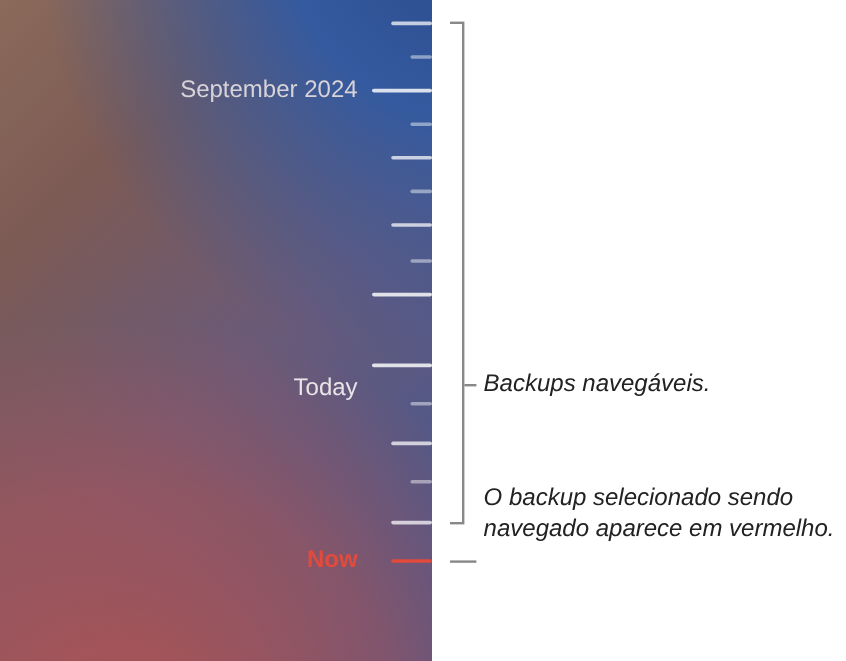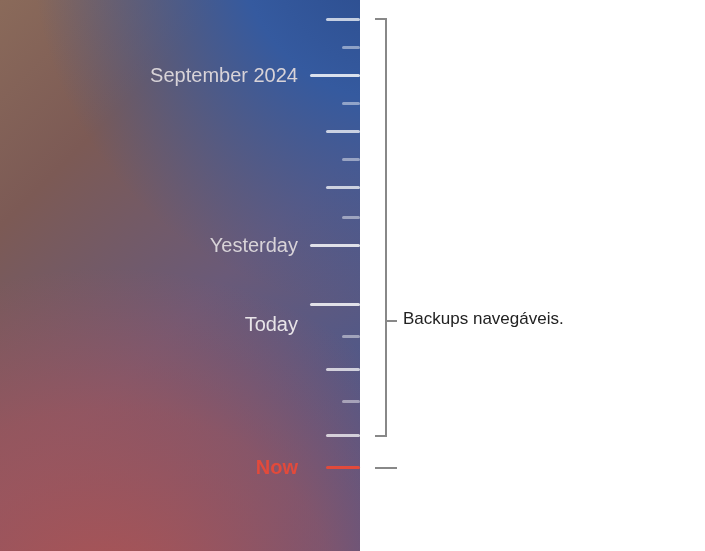--- a/index.html
+++ b/index.html
@@ -65,34 +65,34 @@
     left: 375px;
     height: 2px;
     background: #888;
     width: 22px;
   }
 
   .callout {
     position: absolute;
     left: 403px;
     right: 8px;
-    font-size: 17px;
+    font-size: 20px;
     line-height: 1.28;
     color: #222;
+    font-style: italic;
   }
 </style>
 </head>
 <body>
 
 <div class="stage">
 
   <div class="panel">
 
     <span class="tlabel" style="top:75px;">September 2024</span>
-    <span class="tlabel" style="top:245px;">Yesterday</span>
     <span class="tlabel today" style="top:304px;">Today</span>
     <span class="tlabel now" style="top:467px;">Now</span>
 
     <div class="ruler">
 
       <span class="tick medium" style="top:18px;"></span>
       <span class="tick small" style="top:46px;"></span>
       <span class="tick large" style="top:74px;"></span>
       <span class="tick small" style="top:102px;"></span>
       <span class="tick medium" style="top:130px;"></span>
@@ -111,14 +111,15 @@
 
   <div class="bracket">
     <span class="htop" style="top:18px;"></span>
     <span class="v" style="top:18px; height:419px;"></span>
     <span class="hbot" style="top:435px;"></span>
     <span class="lead" style="top:320px;"></span>
   </div>
   <div class="callout" style="top:308px;">Backups navegáveis.</div>
 
   <span class="leader" style="top:467px;"></span>
+  <div class="callout" style="top:403px;">O backup selecionado sendo navegado aparece em vermelho.</div>
 
 </div>
 
 </body></html>

